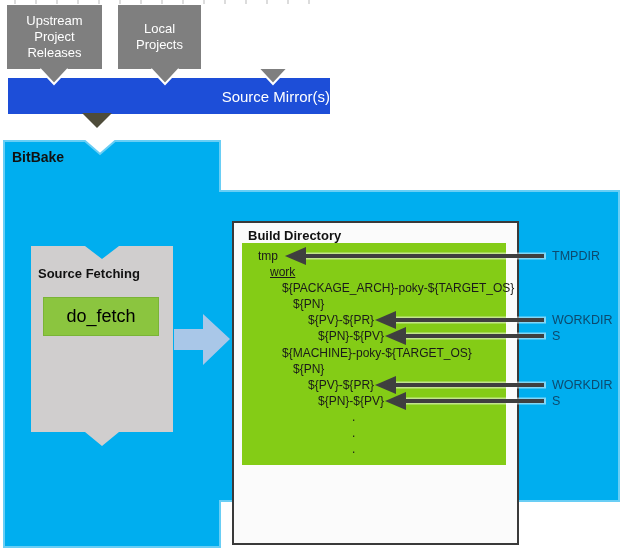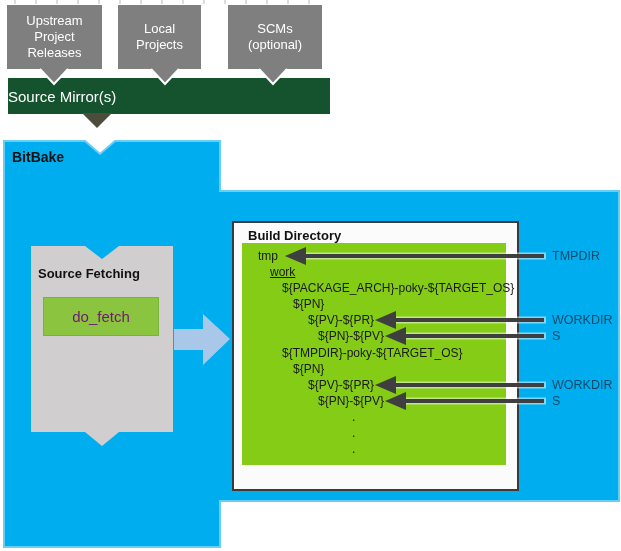--- a/index.html
+++ b/index.html
@@ -27,39 +27,39 @@
     text-align:center;white-space:pre-line;
     font-size:13px;line-height:16px;
   }
   .srcbox1{left:7px;top:5px;width:95px;height:64px;}
   .srcbox2{left:118px;top:5px;width:83px;height:64px;}
   .srcbox3{left:228px;top:5px;width:94px;height:64px;}
 
   
   .mirror{
     left:8px;top:78px;width:322px;height:36px;
-    background:#14532d;color:#ffffff;
-    display:flex;align-items:center;justify-content:flex-start;
+    background:#1d4ed8;color:#ffffff;
+    display:flex;align-items:center;justify-content:flex-end;
     font-size:15px;
   }
 
   .bitbake-label{left:12px;top:149px;font-size:14px;font-weight:bold;color:#111111;}
 
   .sf-title{left:38px;top:266px;font-size:13px;font-weight:bold;color:#111111;}
   .task{
     left:43px;width:116px;height:39px;
     background:#8bc53f;border:1px solid #7ab436;box-sizing:border-box;
     display:flex;align-items:center;justify-content:center;
-    font-size:15px;color:#701a75;
+    font-size:18px;color:#000000;
   }
   .task1{top:297px;} .task2{top:355px;height:40px;}
 
   
   .build{
-    left:232px;top:221px;width:287px;height:270px;
+    left:232px;top:221px;width:287px;height:324px;
     background:#fbfbfb;border:2px solid #3a3a3a;box-sizing:border-box;
   }
   .build-title{position:absolute;left:14px;top:5px;font-size:13px;font-weight:bold;color:#111111;}
   .tree{
     position:absolute;left:8px;top:20px;width:264px;height:217px;
     background:#84cc16;padding-top:5px;box-sizing:content-box;
     font-size:12px;color:#1a1a1a;
   }
   .tree div{line-height:16.1px;white-space:nowrap;}
   .iv0{padding-left:16px;} .iv1{padding-left:28px;text-decoration:underline;} .iv2{padding-left:40px;}
@@ -78,24 +78,20 @@
   <div class="abs z2 ticks"></div>
 
   <div class="abs z2 srcbox srcbox1">
     <span>Upstream
 Project
 Releases</span>
   </div>
   <div class="abs z2 srcbox srcbox2">
     <span>Local
 Projects</span>
-  </div>
-  <div class="abs z2 srcbox srcbox3">
-    <span>SCMs
-(optional)</span>
   </div>
 
   <div class="abs z2 mirror">
     <span>Source Mirror(s)</span>
   </div>
 
   <svg id="shapes" class="layer">
 
     <polygon points="4,141 85,141 100,154 115,141 220,141 220,191 619,191 619,501 220,501 220,547 4,547" fill="#00aeef" stroke="#69cef5" stroke-width="2"></polygon>
 
@@ -122,21 +118,21 @@
 
   <div class="abs z4 build">
     <div class="build-title">Build Directory</div>
     <div class="tree">
       <div class="iv0">tmp</div>
       <div class="iv1">work</div>
       <div class="iv2">${PACKAGE_ARCH}-poky-${TARGET_OS}</div>
       <div class="iv3">${PN}</div>
       <div class="iv4">${PV}-${PR}</div>
       <div class="iv5">${PN}-${PV}</div>
-      <div class="iv2">${TMPDIR}-poky-${TARGET_OS}</div>
+      <div class="iv2">${MACHINE}-poky-${TARGET_OS}</div>
       <div class="iv3">${PN}</div>
       <div class="iv4">${PV}-${PR}</div>
       <div class="iv5">${PN}-${PV}</div>
       <div class="ivd">.</div>
       <div class="ivd">.</div>
       <div class="ivd">.</div>
     </div>
   </div>
 
   <div class="abs z4 ptr ptr0">TMPDIR</div>

